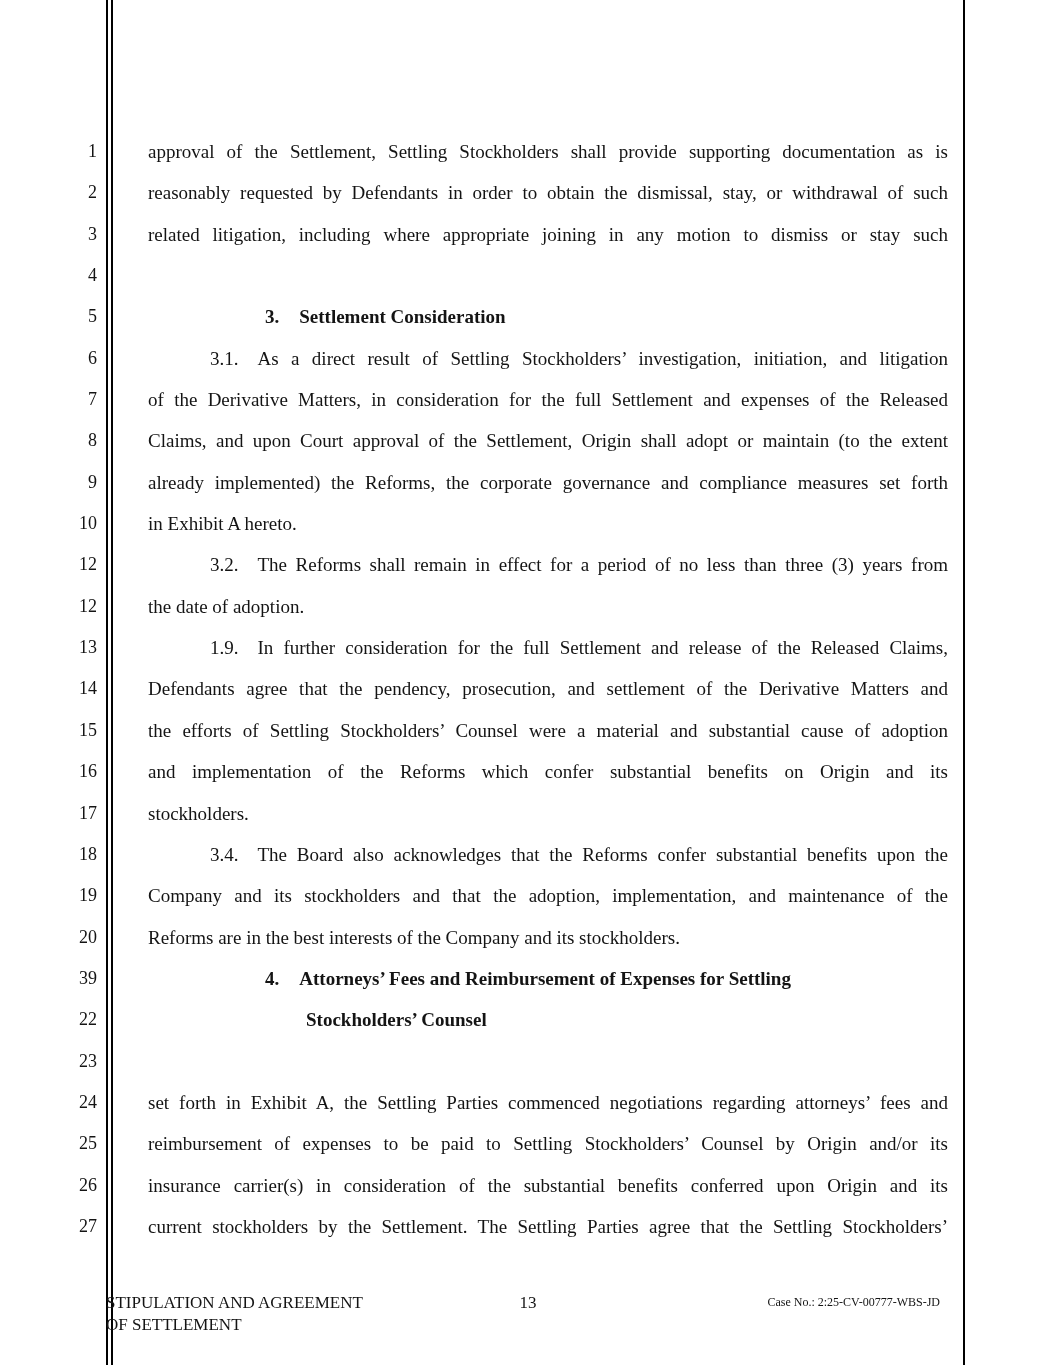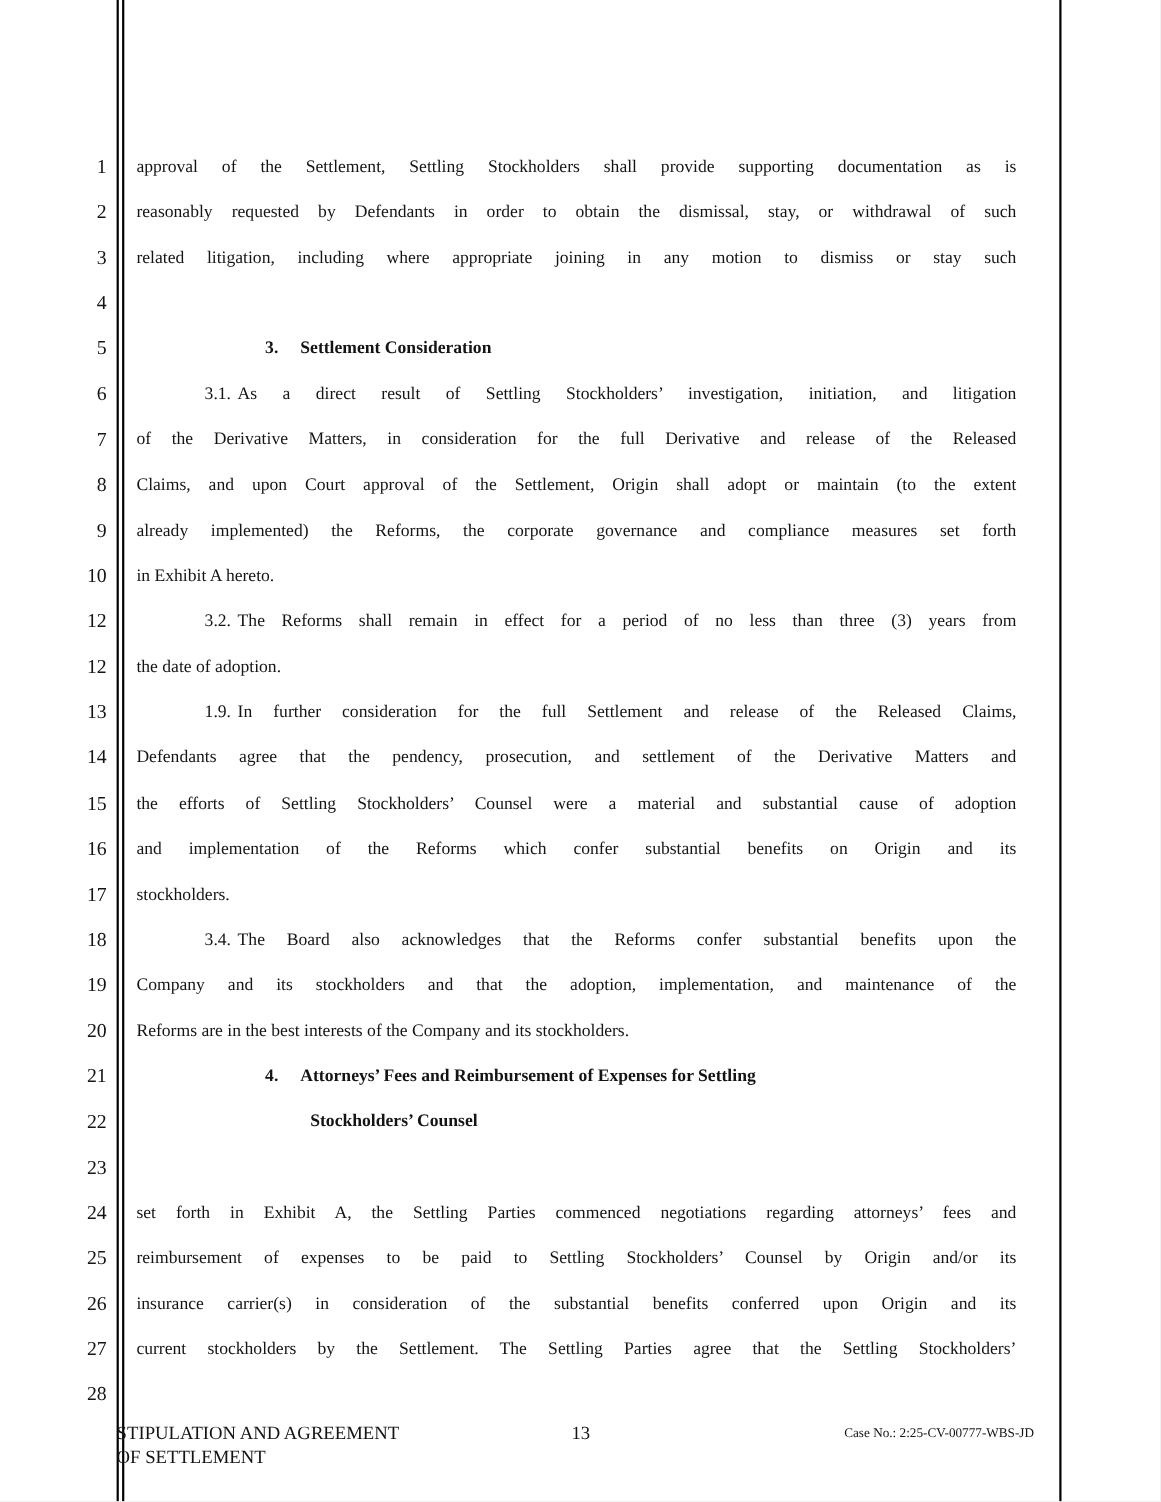--- a/index.html
+++ b/index.html
@@ -41,40 +41,40 @@
     left: 0;
     top: 0;
     width: 97px;
     height: 41.35px;
     line-height: 41.35px;
     text-align: right;
     font-size: 18px;
   }
   .content {
     position: absolute;
-    left: 124px;
+    left: 148px;
     top: 0;
     width: 800px;
     height: 41.35px;
     line-height: 41.35px;
-    font-size: 16px;
+    font-size: 19px;
     overflow: hidden;
     text-align: left;
     white-space: normal;
   }
   .line.justify .content,
   .line.para-start .content {
     text-align: justify;
     text-align-last: justify;
   }
   .line.para-start .content {
     padding-left: 62px;
     width: 738px;
   }
-  .plabel { margin-right: 6px; }
+  .plabel { margin-right: 19px; }
   .line.heading .content,
   .line.heading2 .content {
     font-weight: bold;
     text-align: center;
     text-align-last: left;
   }
   .line.heading .content  { padding-left: 117px; width: 683px; }
   .line.heading .plabel   { margin-right: 20px; }
   .line.heading2 .content { padding-left: 158px; width: 642px; }
 
@@ -129,21 +129,21 @@
       <div class="line heading">
         <span class="num">5</span>
         <div class="content"><span class="plabel">3.</span>Settlement Consideration</div>
       </div>
       <div class="line para-start">
         <span class="num">6</span>
         <div class="content"><span class="plabel">3.1.</span>As a direct result of Settling Stockholders’ investigation, initiation, and litigation</div>
       </div>
       <div class="line justify">
         <span class="num">7</span>
-        <div class="content">of the Derivative Matters, in consideration for the full Derivative and release of the Released</div>
+        <div class="content">of the Derivative Matters, in consideration for the full Settlement and expenses of the Released</div>
       </div>
       <div class="line justify">
         <span class="num">8</span>
         <div class="content">Claims, and upon Court approval of the Settlement, Origin shall adopt or maintain (to the extent</div>
       </div>
       <div class="line justify">
         <span class="num">9</span>
         <div class="content">already implemented) the Reforms, the corporate governance and compliance measures set forth</div>
       </div>
       <div class="line plain">
@@ -184,21 +184,21 @@
       </div>
       <div class="line justify">
         <span class="num">19</span>
         <div class="content">Company and its stockholders and that the adoption, implementation, and maintenance of the</div>
       </div>
       <div class="line plain">
         <span class="num">20</span>
         <div class="content">Reforms are in the best interests of the Company and its stockholders.</div>
       </div>
       <div class="line heading">
-        <span class="num">21</span>
+        <span class="num">39</span>
         <div class="content"><span class="plabel">4.</span>Attorneys’ Fees and Reimbursement of Expenses for Settling</div>
       </div>
       <div class="line heading2">
         <span class="num">22</span>
         <div class="content">Stockholders’ Counsel</div>
       </div>
       <div class="line para-start">
         <span class="num">23</span>
       </div>
       <div class="line justify">
@@ -209,24 +209,20 @@
         <span class="num">25</span>
         <div class="content">reimbursement of expenses to be paid to Settling Stockholders’ Counsel by Origin and/or its</div>
       </div>
       <div class="line justify">
         <span class="num">26</span>
         <div class="content">insurance carrier(s) in consideration of the substantial benefits conferred upon Origin and its</div>
       </div>
       <div class="line justify">
         <span class="num">27</span>
         <div class="content">current stockholders by the Settlement. The Settling Parties agree that the Settling Stockholders’</div>
-      </div>
-      <div class="line empty">
-        <span class="num">28</span>
-        <div class="content"></div>
       </div>
     </div>
 
   <div class="footer-left">
     <div>STIPULATION AND AGREEMENT</div>
     <div>OF SETTLEMENT</div>
   </div>
   <div class="footer-page">13</div>
   <div class="footer-case">Case No.: 2:25-CV-00777-WBS-JD</div>
 </div>

